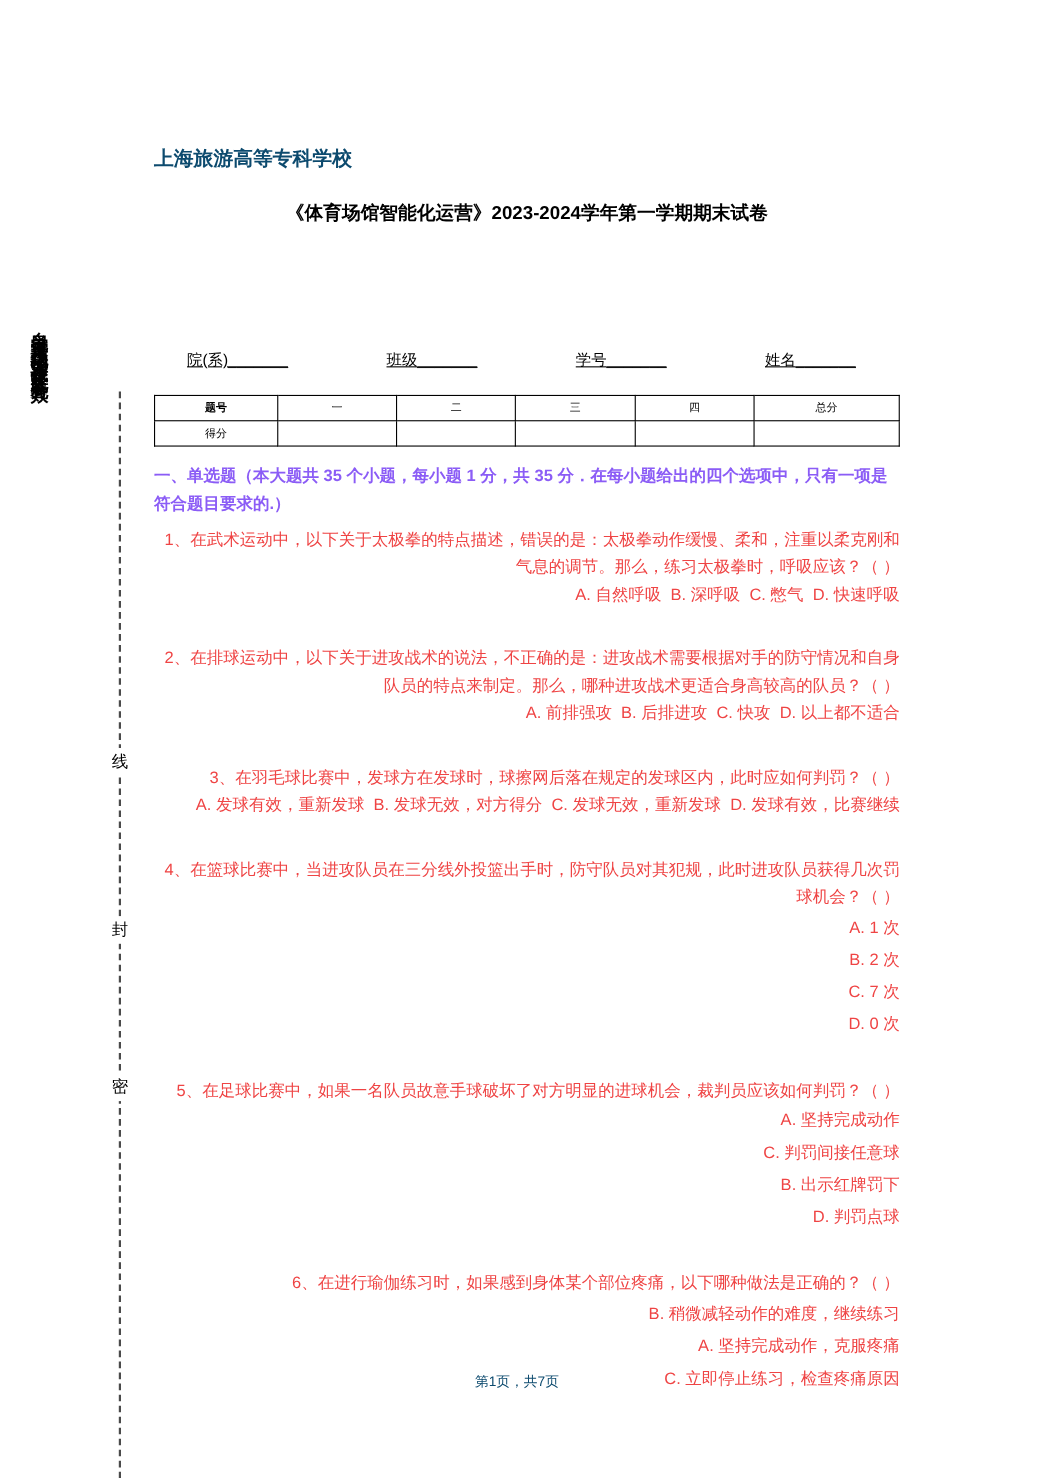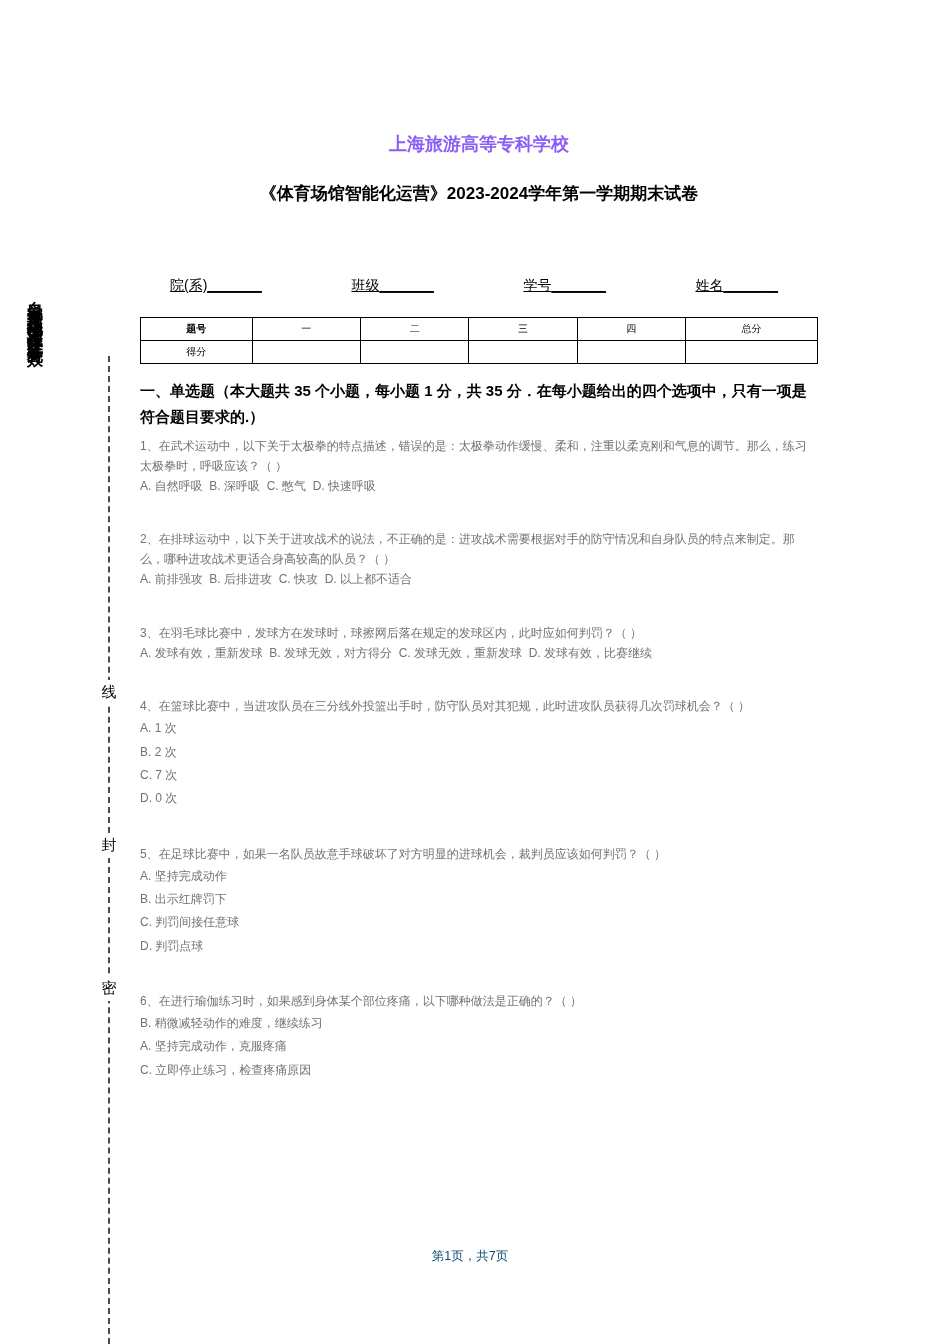--- a/index.html
+++ b/index.html
@@ -26,47 +26,47 @@
     position:absolute;left:98px;width:22px;text-align:center;
     background:#ffffff;font-size:15px;color:#000;padding:3px 0;
   }
   .seal-char.c0{top:680px;}
   .seal-char.c1{top:833px;}
   .seal-char.c2{top:976px;}
 
   
   .content{position:absolute;left:140px;top:132px;width:678px;}
   .title{
-    margin:0 0 26px 0;text-align:center;font-size:18px;font-weight:700;color:#8b5cf6;
+    margin:0 0 26px 0;text-align:left;font-size:18px;font-weight:700;color:#0c4a6e;
   }
   .subtitle{
-    margin:0 0 72px 0;text-align:center;font-size:17px;font-weight:700;color:#000;
+    margin:0 0 114px 0;text-align:center;font-size:17px;font-weight:700;color:#000;
   }
 
   .form-row{
     display:flex;justify-content:space-between;
     padding:0 40px 0 30px;font-size:14px;color:#000;margin-bottom:22px;text-decoration:underline;
   }
   .form-field .blank{letter-spacing:0;}
 
   table.score-table{
     width:100%;border-collapse:collapse;table-layout:fixed;
     font-size:10px;color:#000;margin-bottom:14px;
   }
   table.score-table td{
     border:1.5px solid #000;height:22px;text-align:center;vertical-align:middle;
     padding:0;
   }
   td.bold{font-weight:700;}
 
   .section-heading{
-    font-size:15px;font-weight:700;line-height:1.7;color:#000000;margin:4px 0 8px 0;
+    font-size:15px;font-weight:700;line-height:1.7;color:#8b5cf6;margin:4px 0 8px 0;
   }
 
-  .question{margin-bottom:34px;font-size:12px;line-height:1.65;color:#737373;}
+  .question{margin-bottom:34px;font-size:15px;line-height:1.65;color:#ef4444;text-align:right;}
   .q-text{white-space:pre-wrap;}
   .q-options-inline{white-space:pre-wrap;margin-top:0;}
   .q-option{line-height:1.95;white-space:pre-wrap;}
 
   .footer{
     position:absolute;left:0;right:10px;top:1248px;text-align:center;
     font-size:12.5px;color:#0c4a6e;
   }
 </style>
 </head>
@@ -140,22 +140,22 @@
         <div class="question">
           <div class="q-text">4、在篮球比赛中，当进攻队员在三分线外投篮出手时，防守队员对其犯规，此时进攻队员获得几次罚球机会？（ ）</div>
           <div class="q-option">A. 1 次</div>
           <div class="q-option">B. 2 次</div>
           <div class="q-option">C. 7 次</div>
           <div class="q-option">D. 0 次</div>
         </div>
         <div class="question">
           <div class="q-text">5、在足球比赛中，如果一名队员故意手球破坏了对方明显的进球机会，裁判员应该如何判罚？（ ）</div>
           <div class="q-option">A. 坚持完成动作</div>
+          <div class="q-option">C. 判罚间接任意球</div>
           <div class="q-option">B. 出示红牌罚下</div>
-          <div class="q-option">C. 判罚间接任意球</div>
           <div class="q-option">D. 判罚点球</div>
         </div>
         <div class="question">
           <div class="q-text">6、在进行瑜伽练习时，如果感到身体某个部位疼痛，以下哪种做法是正确的？（ ）</div>
           <div class="q-option">B. 稍微减轻动作的难度，继续练习</div>
           <div class="q-option">A. 坚持完成动作，克服疼痛</div>
           <div class="q-option">C. 立即停止练习，检查疼痛原因</div>
         </div>
       </div>
 

